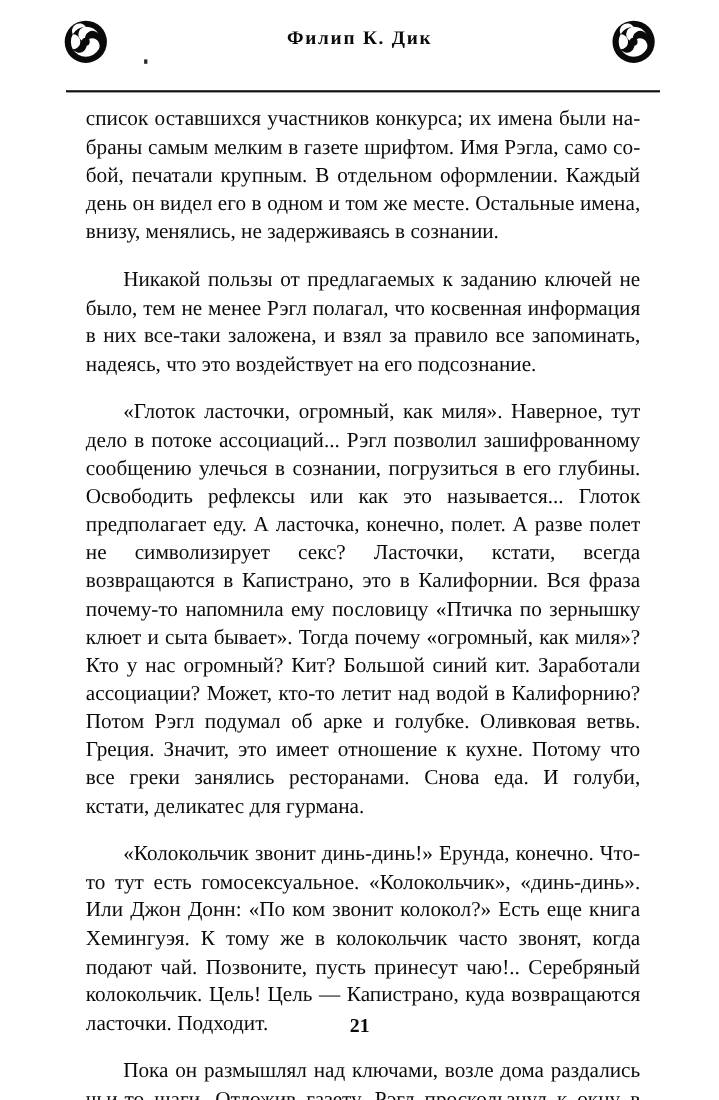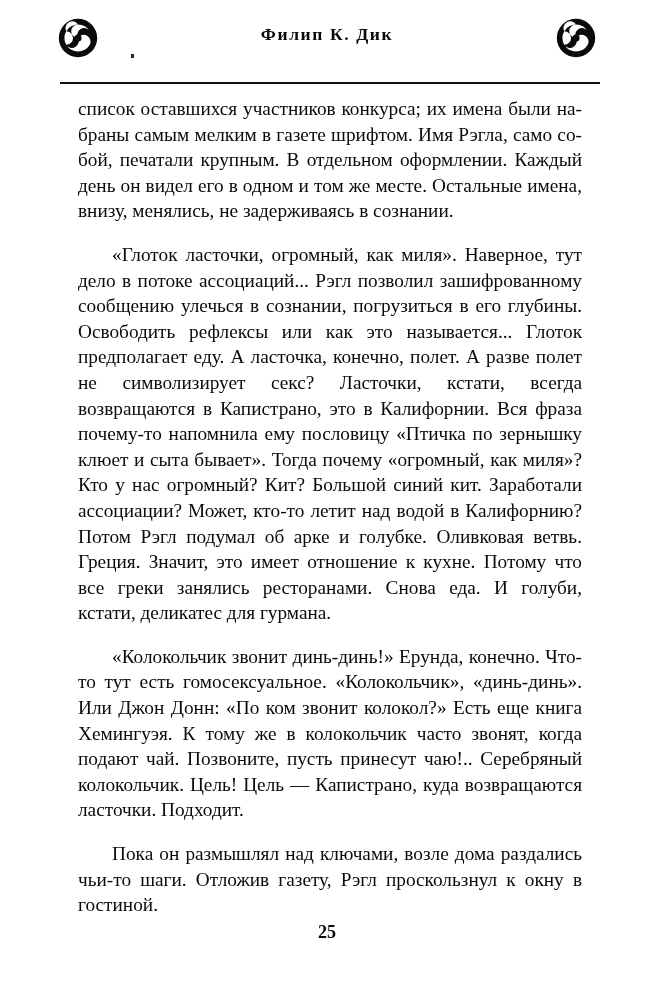--- a/index.html
+++ b/index.html
@@ -124,21 +124,22 @@
       <path d="M50 50 m29.4 17 a34 34 0 0 1 -58.8 0 a17 17 0 0 0 29.4 -17 a17 17 0 0 1 29.4 17 z" fill="#ffffff"></path>
       <path d="M50 50 m-29.4 17 a34 34 0 0 1 29.4 -51 a17 17 0 0 0 -29.4 17 a17 17 0 0 1 0 34 z" fill="#ffffff"></path>
       <circle cx="50" cy="50" r="9" fill="#0a0a0a"></circle>
     </svg>
 
     <div class="head-rule"></div>
   </div>
 
   <div class="text-column">
     <p class="para no-indent">список оставшихся участников конкурса; их имена были на­браны самым мелким в газете шрифтом. Имя Рэгла, само со­бой, печатали крупным. В отдельном оформлении. Каждый день он видел его в одном и том же месте. Остальные имена, внизу, менялись, не задерживаясь в сознании.</p>
+    <p class="para">Никакой пользы от предлагаемых к заданию ключей не бы­ло, тем не менее Рэгл полагал, что косвенная информация в них все-таки заложена, и взял за правило все запоминать, на­деясь, что это воздействует на его подсознание.</p>
     <p class="para">«Глоток ласточки, огромный, как миля». Наверное, тут дело в потоке ассоциаций... Рэгл позволил зашифрованному сооб­щению улечься в сознании, погрузиться в его глубины. Освобо­дить рефлексы или как это называется... Глоток предполагает еду. А ласточка, конечно, полет. А разве полет не символизиру­ет секс? Ласточки, кстати, всегда возвращаются в Капистрано, это в Калифорнии. Вся фраза почему-то напомнила ему посло­вицу «Птичка по зернышку клюет и сыта бывает». Тогда поче­му «огромный, как миля»? Кто у нас огромный? Кит? Большой синий кит. Заработали ассоциации? Может, кто-то летит над водой в Калифорнию? Потом Рэгл подумал об арке и голубке. Оливковая ветвь. Греция. Значит, это имеет отношение к кух­не. Потому что все греки занялись ресторанами. Снова еда. И голуби, кстати, деликатес для гурмана.</p>
     <p class="para">«Колокольчик звонит динь-динь!» Ерунда, конечно. Что-то тут есть гомосексуальное. «Колокольчик», «динь-динь». Или Джон Донн: «По ком звонит колокол?» Есть еще книга Хемин­гуэя. К тому же в колокольчик часто звонят, когда подают чай. Позвоните, пусть принесут чаю!.. Серебряный колокольчик. Цель! Цель — Капистрано, куда возвращаются ласточки. Под­ходит.</p>
     <p class="para">Пока он размышлял над ключами, возле дома раздались чьи-то шаги. Отложив газету, Рэгл проскользнул к окну в гос­тиной.</p>
 
   </div>
 
-  <div class="folio">25</div>
+  <div class="folio">21</div>
 
 </div>
 
 </body></html>

